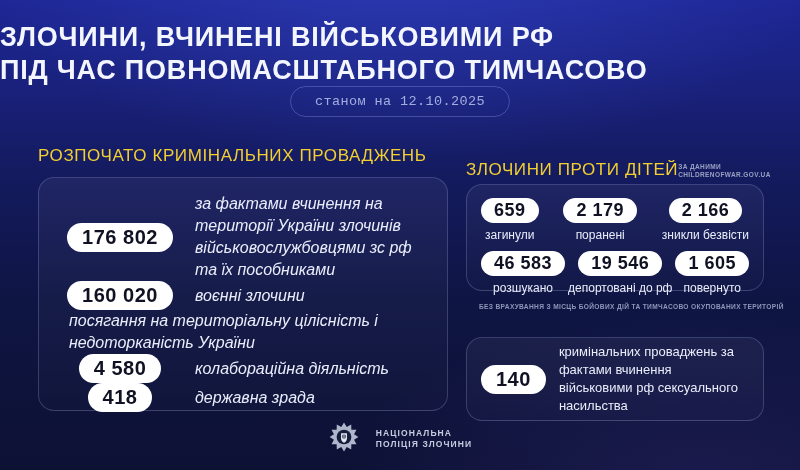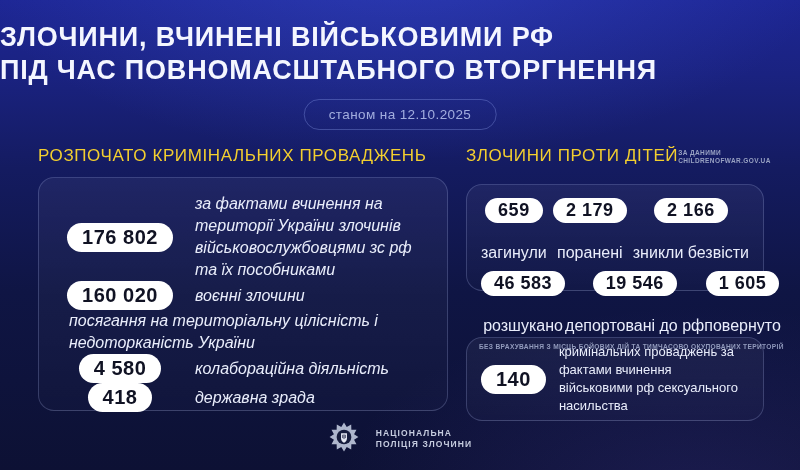--- a/index.html
+++ b/index.html
@@ -9,61 +9,61 @@
     background:linear-gradient(180deg,#1D2694 0%,#1A2280 16%,#141B60 36%,#0F1544 62%,#0D1134 100%);
   }
   .poster::before{
     content:"";position:absolute;inset:0;pointer-events:none;
     background:
       radial-gradient(ellipse 620px 300px at 50% -50px, rgba(72,97,238,0.35), transparent 70%),
       radial-gradient(ellipse 520px 280px at 88% 108%, rgba(86,72,190,0.20), transparent 72%);
   }
   .title{position:absolute;top:21px;left:0;right:0;text-align:left;
     color:#F4F6FF;font-weight:800;font-size:27px;line-height:33px;letter-spacing:0.8px;}
-  .date-pill{position:absolute;top:99px;left:50%;transform:translateX(-50%);
+  .date-pill{position:absolute;top:86px;left:50%;transform:translateX(-50%);
     font-size:13.5px;letter-spacing:0.4px;color:rgba(200,212,250,0.78);
-    border:1px solid rgba(160,178,255,0.30);border-radius:20px;padding:7px 24px;white-space:nowrap;}
+    border:1px solid rgba(160,178,255,0.30);border-radius:20px;padding:7px 24px;white-space:nowrap;font-family:Liberation Mono, monospace;}
   .sec-head{position:absolute;color:#F3CF2F;font-weight:400;font-size:17px;letter-spacing:0.6px;white-space:nowrap;}
   .left-head{left:38px;top:146px;}
-  .right-head-wrap{position:absolute;left:466px;top:146px;display:flex;align-items:flex-start;}
+  .right-head-wrap{position:absolute;left:466px;top:160px;display:flex;align-items:flex-start;}
   .right-head-wrap .sec-head{position:static;}
   .source-note{margin-top:3px;color:#98A1C2;font-size:6.5px;line-height:8px;font-weight:700;letter-spacing:0.4px;}
   .card{position:absolute;box-sizing:border-box;border-radius:16px;
     border:1px solid rgba(168,180,230,0.25);
     background:linear-gradient(180deg,rgba(255,255,255,0.05),rgba(255,255,255,0.015));}
   .left-card{left:38px;top:177px;width:410px;height:234px;padding:15px 18px;
     display:flex;flex-direction:column;justify-content:space-between;}
   .lrow{display:flex;align-items:center;}
   .pill-col{flex:0 0 126px;display:flex;justify-content:center;}
   .pill{background:#FFFFFF;color:#101223;font-weight:800;border-radius:999px;
     padding:3px 15px;font-size:20px;letter-spacing:0.5px;white-space:nowrap;}
   .lrow-text{color:#E9EDFB;font-size:16px;line-height:1.38;padding-left:12px;font-style:italic;}
   .right-card1{left:466px;top:184px;width:298px;height:107px;padding:13px 12px 9px;}
   .stats-row{display:flex;justify-content:space-between;align-items:flex-start;padding:0 2px;}
   .stats-row2{margin-top:9px;}
   .stat{display:flex;flex-direction:column;align-items:center;}
   .stat .pill{font-size:18px;padding:2px 13px;}
-  .stat-label{color:#E9EDFB;font-size:16px;margin-top:21px;white-space:nowrap;}
+  .stat-label{color:#E9EDFB;font-size:12px;margin-top:5px;white-space:nowrap;}
   .footnote{margin-top:8px;text-align:center;color:#8E97BA;font-size:6.6px;
     letter-spacing:0.35px;font-weight:700;white-space:nowrap;}
   .right-card2{left:466px;top:337px;width:298px;height:84px;padding:12px 14px;
     display:flex;align-items:center;}
   .right-card2 .pill{font-size:20px;}
   .rc2-text{color:#E9EDFB;font-size:13px;line-height:1.38;padding-left:13px;}
   .footer{position:absolute;top:421px;left:0;right:0;display:flex;justify-content:center;align-items:center;gap:16px;}
   .org{color:#C6CCDF;font-size:8.5px;font-weight:700;letter-spacing:1.1px;line-height:11px;white-space:nowrap;}
 </style>
 </head>
 <body>
 
 <div class="poster">
 
   <div class="title">
     <div>ЗЛОЧИНИ, ВЧИНЕНІ ВІЙСЬКОВИМИ РФ</div>
-    <div>ПІД ЧАС ПОВНОМАСШТАБНОГО ВТОРГНЕННЯ</div>
+    <div>ПІД ЧАС ПОВНОМАСШТАБНОГО ТИМЧАСОВО</div>
   </div>
 
   <div class="date-pill">станом на 12.10.2025</div>
 
   <div class="sec-head left-head">РОЗПОЧАТО КРИМІНАЛЬНИХ ПРОВАДЖЕНЬ</div>
 
   <div class="card left-card">
     <div class="lrow">
       <div class="pill-col">
           <span class="pill">176 802</span>

